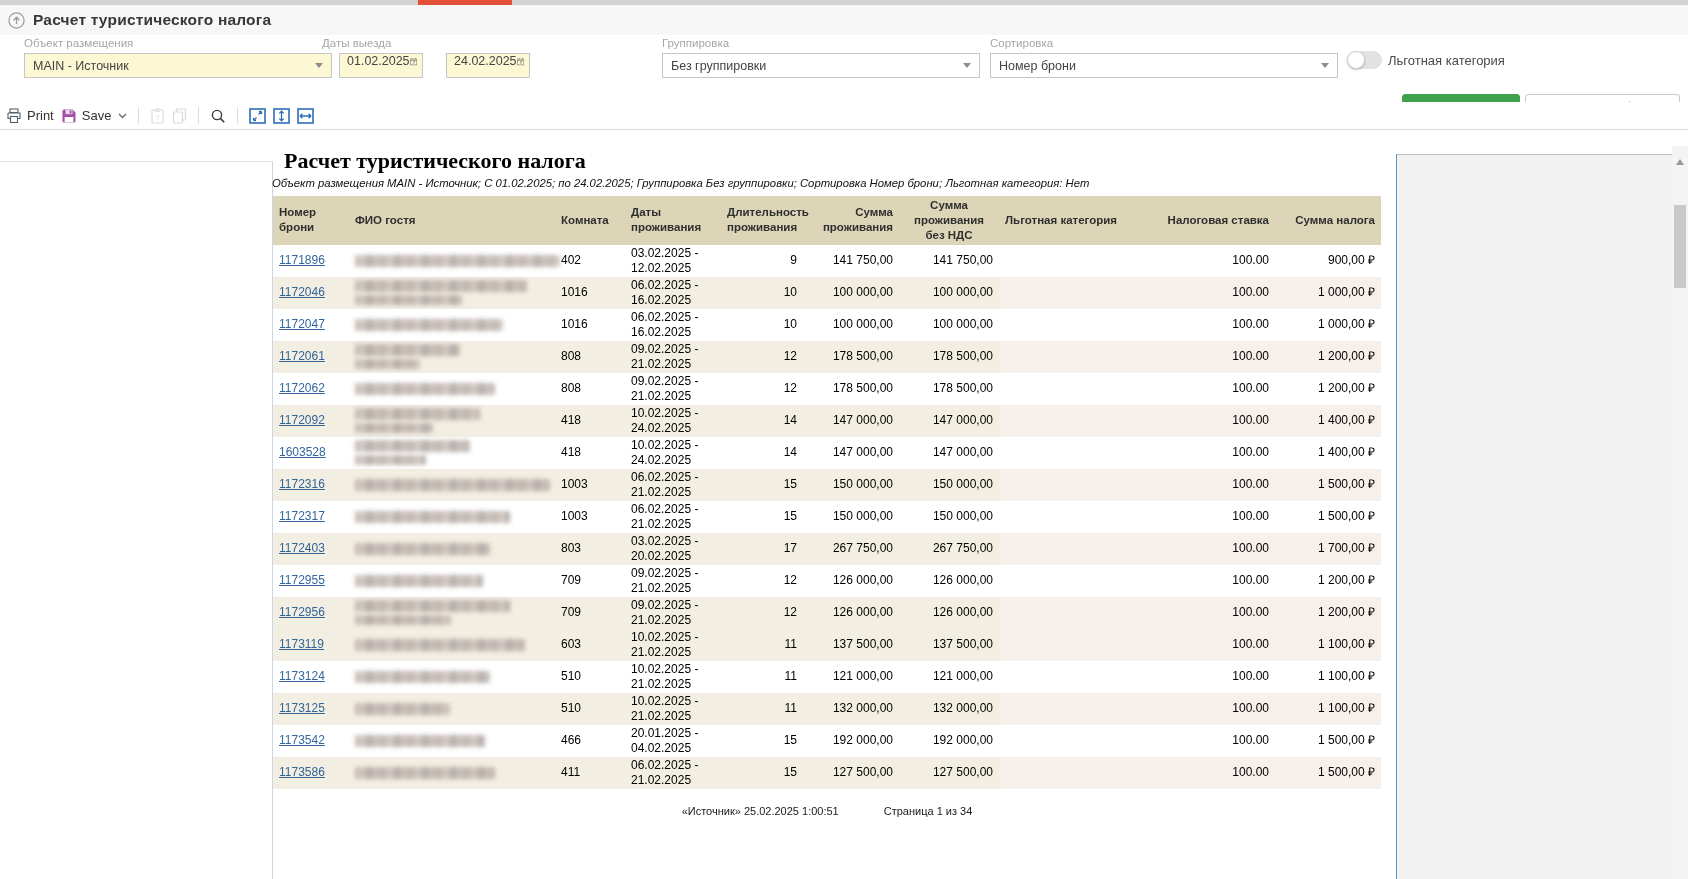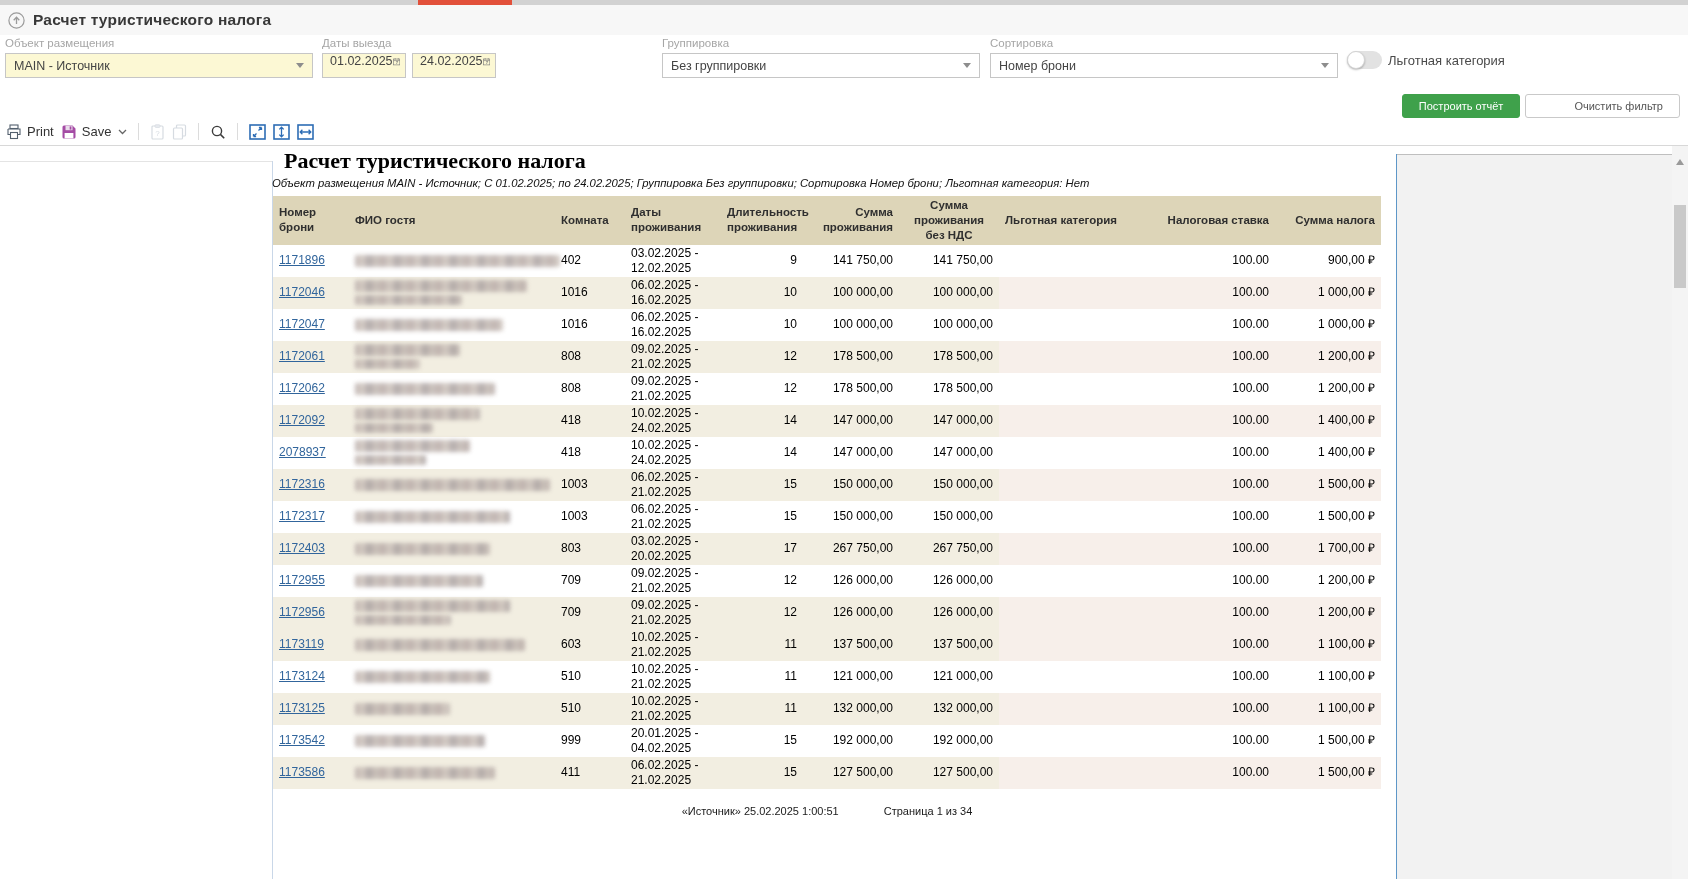--- a/index.html
+++ b/index.html
@@ -24,39 +24,39 @@
   .field { position:absolute; top:2px; }
   .field > label { display:block; font-size:11.5px; color:#a6a6a6; margin-bottom:3px; height:13px; }
   .select, .dateinput {
     height:25px; border:1px solid #c6c6c6; background:#fff; display:flex; align-items:center;
     font-size:12.5px; color:#444; padding:0 8px; position:relative; cursor:pointer;
   }
   .yellow { background:#fcf8d4; }
   .select .sel-text { flex:1; white-space:nowrap; overflow:hidden; }
   .sel-arrow { width:0; height:0; border-left:4px solid transparent; border-right:4px solid transparent;
     border-top:5px solid #8d8d8d; margin-left:6px; }
-  .f-acc { left:5px; }  .f-acc .select { width:308px; }
+  .f-acc { left:24px; }  .f-acc .select { width:308px; }
   .f-dates { left:322px; }
   .dates-row { display:flex; gap:6px; }
-  .dateinput { width:84px; padding:0 5px 9px 7px; justify-content:space-between; }
+  .dateinput { width:84px; padding:0 5px 9px 7px; justify-content:space-between;margin-left:17px; }
   .f-group { left:662px; } .f-group .select { width:318px; }
   .f-sort  { left:990px; } .f-sort .select { width:348px; }
   .toggle-wrap { position:absolute; left:1347px; top:16px; display:flex; align-items:center; }
   .toggle { width:35px; height:18px; border-radius:9px; background:#e2e2e2; position:relative; cursor:pointer; }
   .toggle .knob { position:absolute; left:0; top:0; width:18px; height:18px; border-radius:50%;
     background:#fff; border:1px solid #d3d3d3; box-shadow:0 1px 2px rgba(0,0,0,.25); }
   .toggle-label { margin-left:6px; font-size:13px; color:#4a4a4a; }
   .actions { position:absolute; top:59px; right:8px; display:flex; gap:5px; }
   .btn { height:24px; padding:0 16px; font-size:11px; border-radius:3px; cursor:pointer;
     font-family:"Liberation Sans",sans-serif; }
   .btn-primary { background:#3fa14b; border:1px solid #3fa14b; color:#fff; }
   .btn-secondary { background:#fff; border:1px solid #c9c9c9; color:#555;padding-left:48px; }
 
   
-  .toolbar { position:absolute; top:118px; left:0; width:1688px; height:28px; background:#fff;
+  .toolbar { position:absolute; top:102px; left:0; width:1688px; height:28px; background:#fff;
     border-bottom:1px solid #d8d8d8; display:flex; align-items:center; padding-left:6px; gap:7px;
     font-size:13px; color:#333; }
   .tb-item { display:flex; align-items:center; gap:5px; cursor:pointer; }
   .tb-sep { width:1px; height:17px; background:#dcdcdc; margin:0 4px; }
   .tb-disabled { opacity:.55; cursor:default; }
   .chev { margin-left:2px; }
 
   
   .viewport { position:absolute; top:146px; left:0; width:1688px; height:733px; background:#fff; overflow:hidden; }
   .left-top-line { position:absolute; left:0; top:15px; width:272px; height:1px; background:#e4e4e4; }
@@ -372,21 +372,21 @@
             <div>24.02.2025</div>
           </td>
           <td class="ar">14</td>
           <td class="ar">147 000,00</td>
           <td class="ar">147 000,00</td>
           <td class="al cat"></td>
           <td class="ar cat">100.00</td>
           <td class="ar cat">1 400,00 ₽</td>
         </tr>
         <tr>
-          <td class="al"><a href="#" class="booking-link">2078937</a></td>
+          <td class="al"><a href="#" class="booking-link">1603528</a></td>
           <td class="al">
             <div class="blur-name" style="width:115px"></div>
             <div class="blur-name l2" style="width:71px"></div>
           </td>
           <td class="al">418</td>
           <td class="al">
             <div>10.02.2025 -</div>
             <div>24.02.2025</div>
           </td>
           <td class="ar">14</td>
@@ -531,21 +531,21 @@
           <td class="ar">132 000,00</td>
           <td class="al cat"></td>
           <td class="ar cat">100.00</td>
           <td class="ar cat">1 100,00 ₽</td>
         </tr>
         <tr>
           <td class="al"><a href="#" class="booking-link">1173542</a></td>
           <td class="al">
             <div class="blur-name" style="width:130px"></div>
           </td>
-          <td class="al">999</td>
+          <td class="al">466</td>
           <td class="al">
             <div>20.01.2025 -</div>
             <div>04.02.2025</div>
           </td>
           <td class="ar">15</td>
           <td class="ar">192 000,00</td>
           <td class="ar">192 000,00</td>
           <td class="al cat"></td>
           <td class="ar cat">100.00</td>
           <td class="ar cat">1 500,00 ₽</td>

